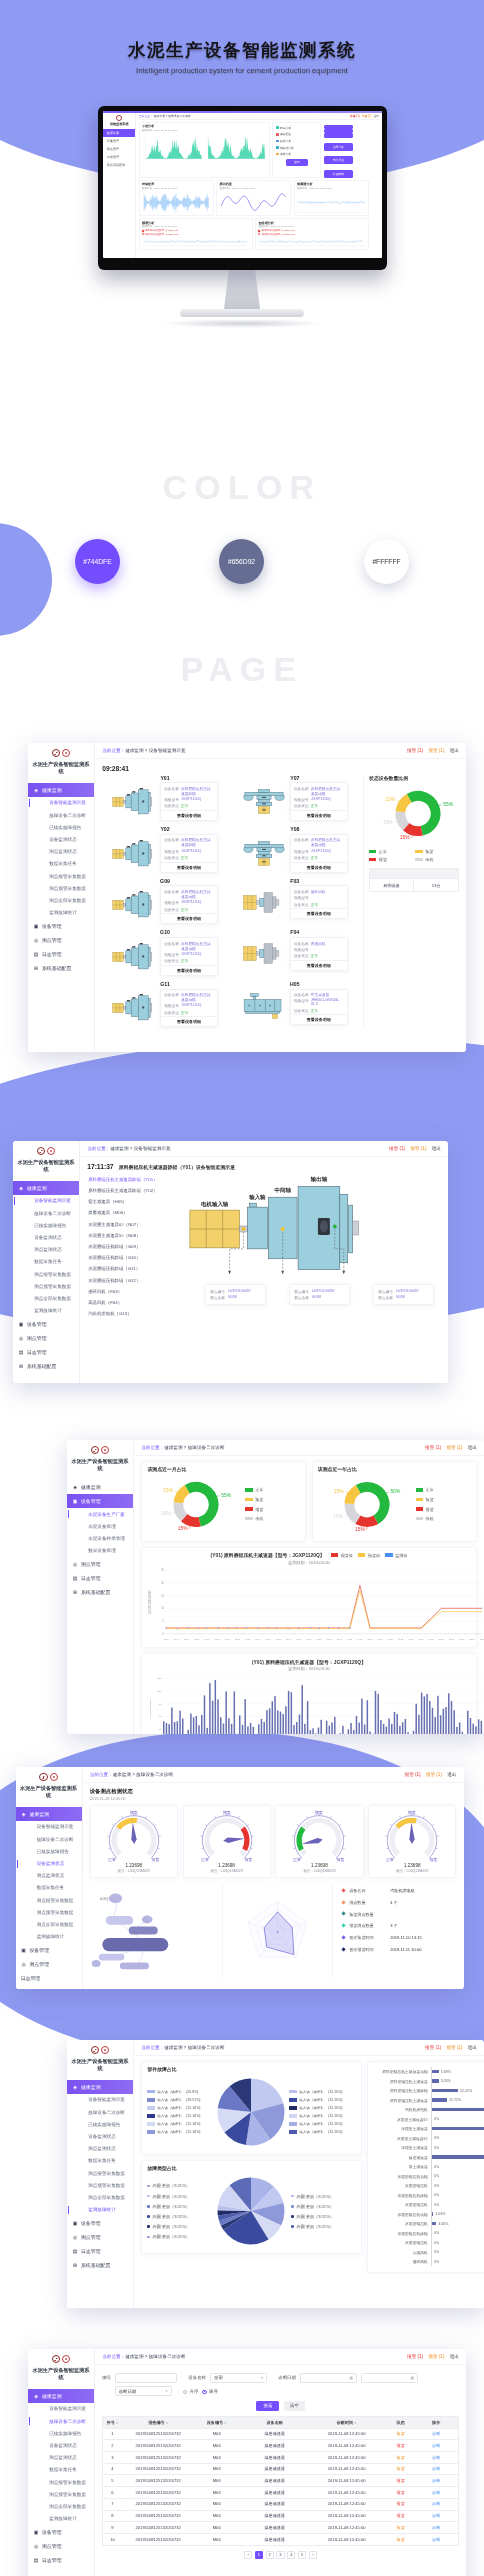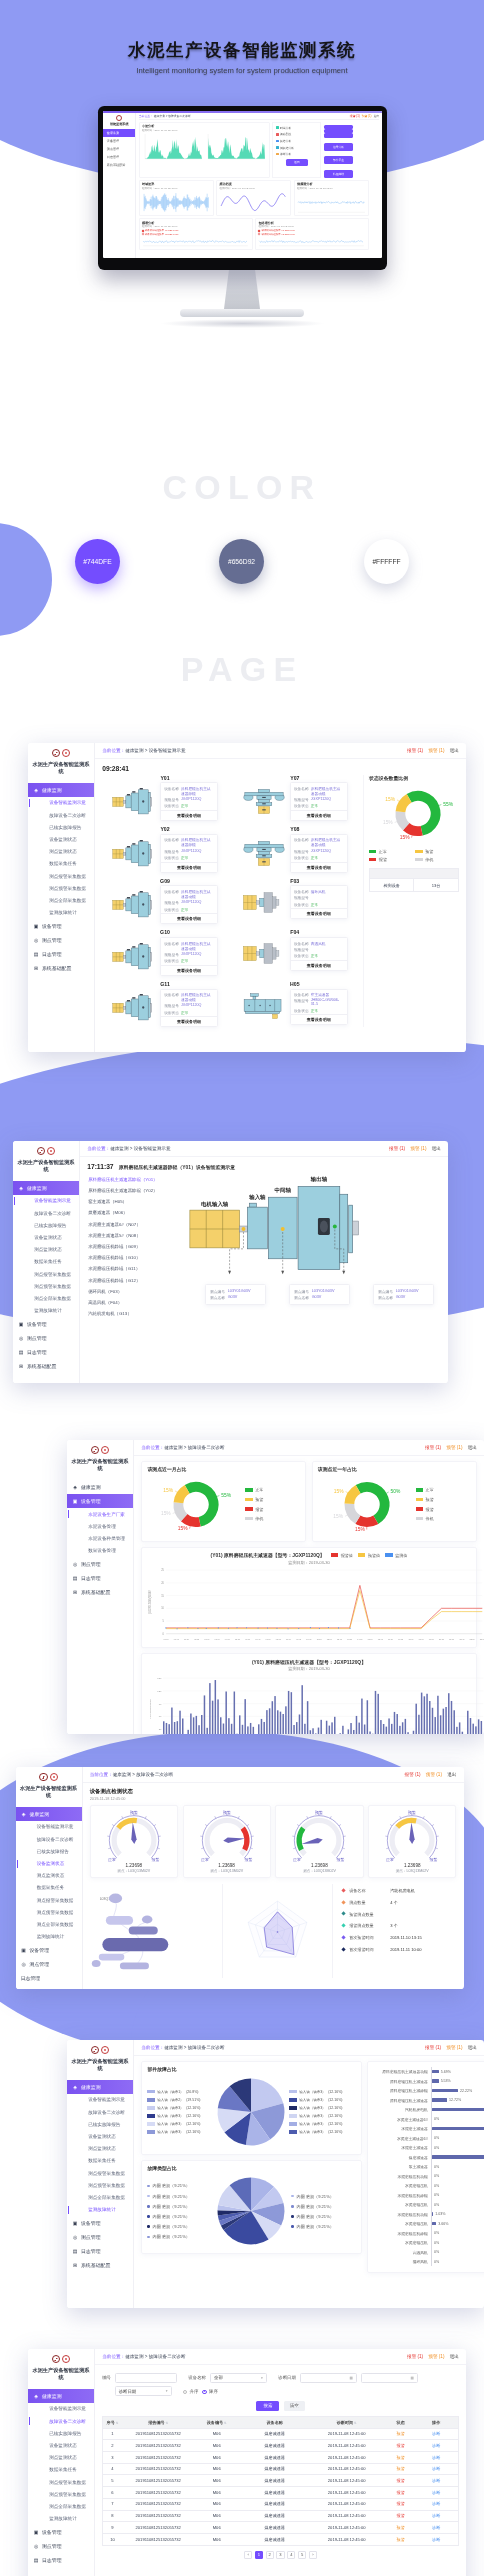--- a/index.html
+++ b/index.html
@@ -189,21 +189,21 @@
 
 <div class="canvas">
 
   <div class="blob" style="left:-124px;top:-196px;width:732px;height:384px;"></div>
   <div class="blob" style="left:-61px;top:523px;width:113px;height:113px;"></div>
   <div class="blob" style="left:-165px;top:1038px;width:886px;height:296px;transform:rotate(-3deg);"></div>
   <div class="blob" style="left:-67px;top:1731px;width:577px;height:330px;"></div>
   <div class="blob" style="left:131px;top:1883px;width:644px;height:319px;"></div>
 
   <div class="hero-title">水泥生产设备智能监测系统</div>
-  <div class="hero-sub">Intelligent monitoring system for system production equipment</div>
+  <div class="hero-sub">Intelligent production system for cement production equipment</div>
 
   <div class="mshadow"></div>
   <div class="neck"></div>
   <div class="mbase"></div>
   <div class="bezel">
     <div class="screen">
       <div class="scr-top"></div>
       <div class="scr-body">
         <aside class="msb">
           <div class="msb-logo"></div>

